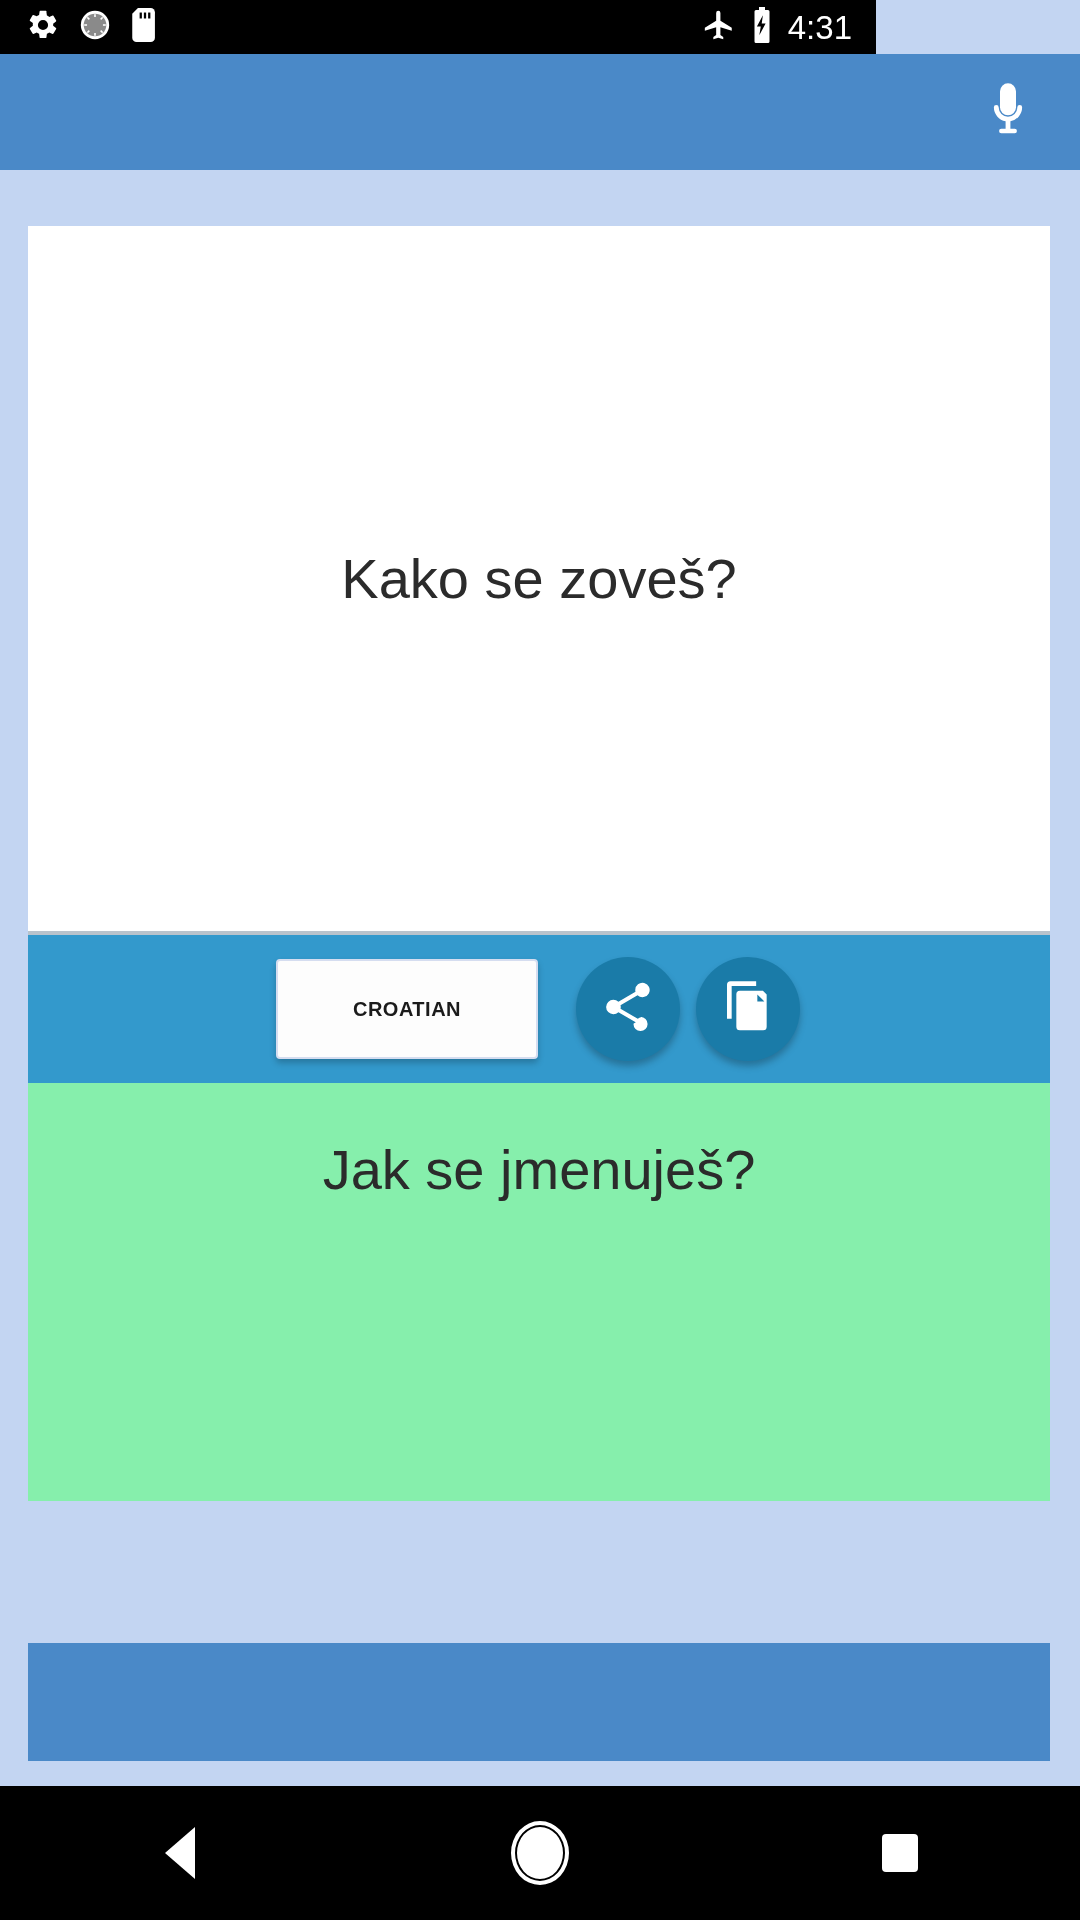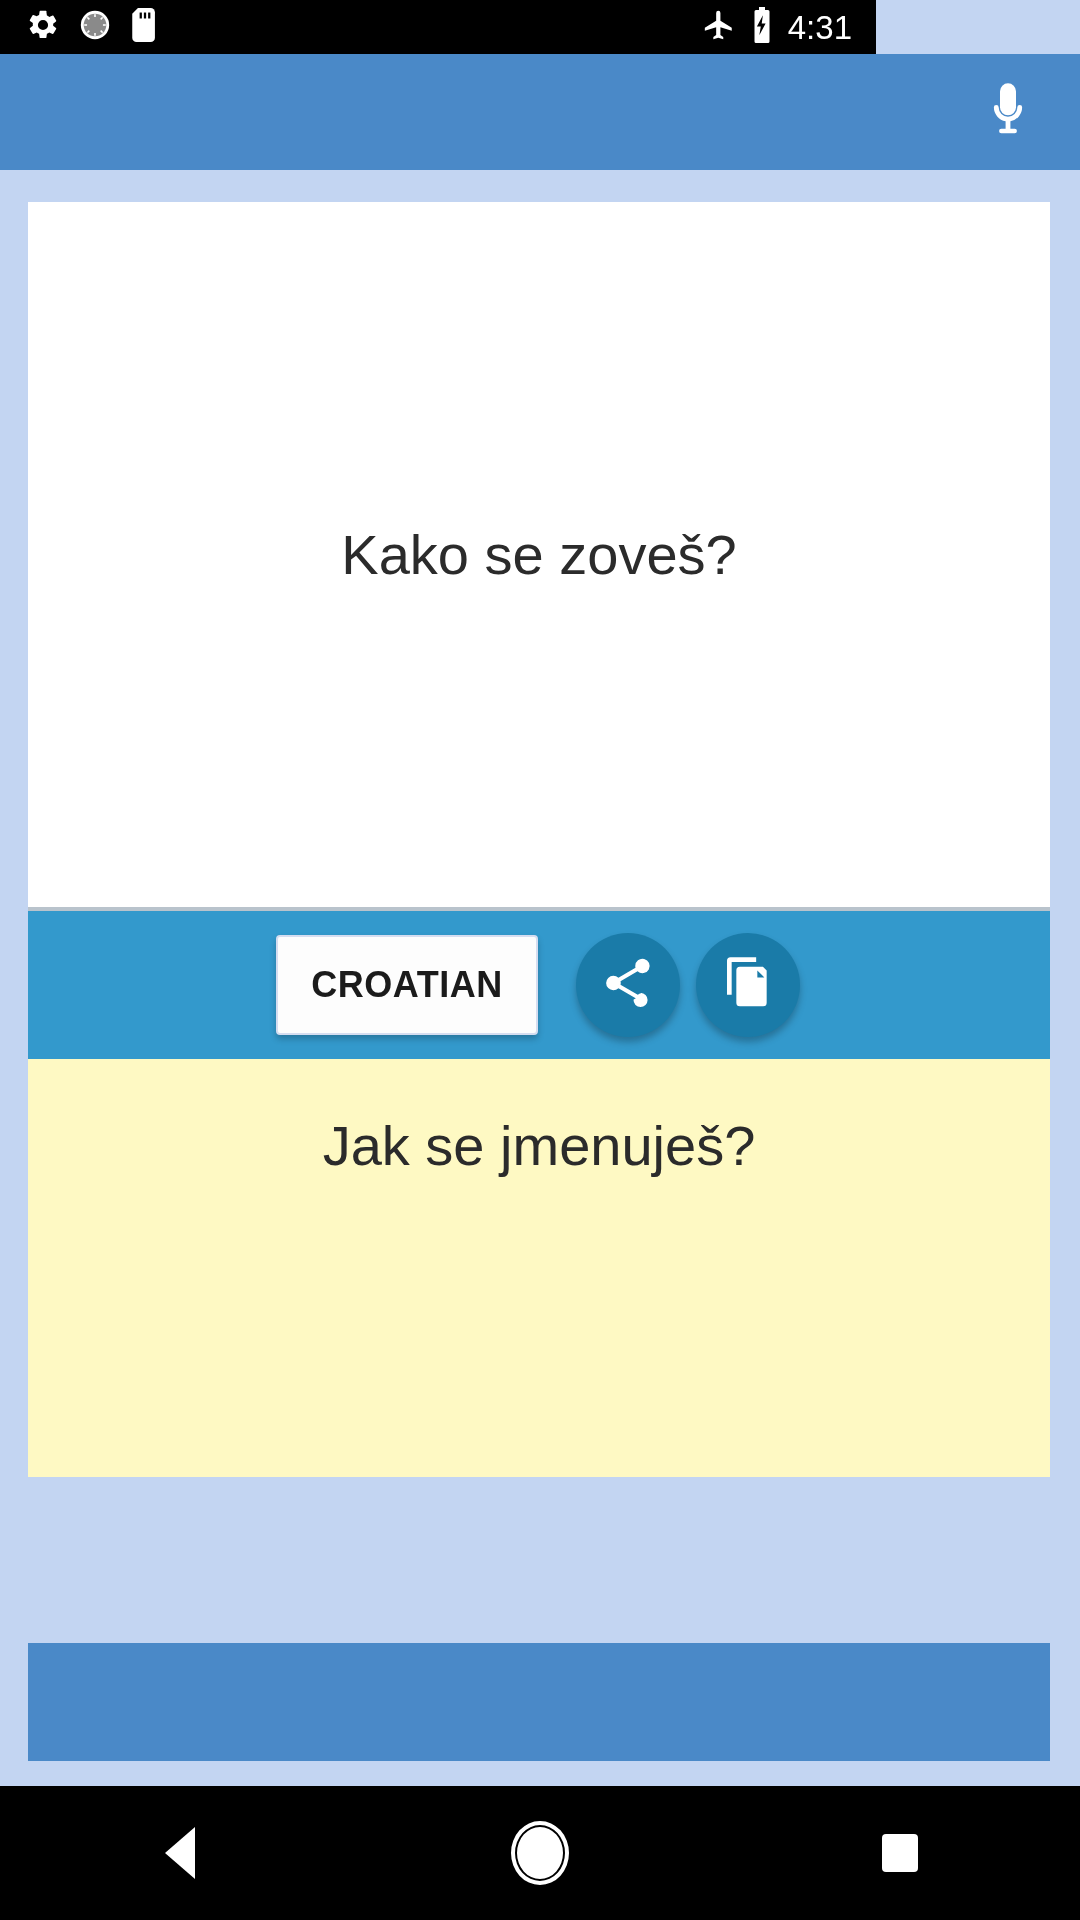--- a/index.html
+++ b/index.html
@@ -68,21 +68,21 @@
     position: absolute;
     top: 170px; left: 0;
     width: 1080px;
     height: 1616px;
     background: #c3d5f2;
   }
 
   .card {
     position: absolute;
     left: 28px;
-    top: 32px;
+    top: 56px;
     width: 1022px;
     background: #fff;
   }
 
   
   .pane-source {
     height: 705px;
     background: #fff;
     display: flex;
     align-items: center;
@@ -113,21 +113,21 @@
     width: 262px;
     height: 100px;
     background: #fdfdfd;
     border: 2px solid #d5ddf0;
     border-radius: 4px;
     box-shadow: 0 4px 6px rgba(0,0,0,0.22);
     display: flex;
     align-items: center;
     justify-content: center;
     color: #1b1b1b;
-    font-size: 36px;
+    font-size: 20px;
     font-weight: bold;
     letter-spacing: 0.5px;
     font-family: "Liberation Sans", sans-serif;
     cursor: pointer;
     margin-left: 36px;
   }
   .fab {
     width: 104px;
     height: 104px;
     border-radius: 50%;
@@ -138,21 +138,21 @@
     box-shadow: 0 5px 7px rgba(0,0,0,0.25);
     cursor: pointer;
   }
   .gap-a { width: 38px; }
   .gap-b { width: 16px; }
   .gap-c { width: 38px; }
 
   
   .pane-target {
     height: 418px;
-    background: #fef9c3;
+    background: #86efac;
     padding: 52px 40px 0 40px;
     display: flex;
     align-items: flex-start;
     justify-content: center;
   }
 
   
   .banner {
     position: absolute;
     left: 28px;

